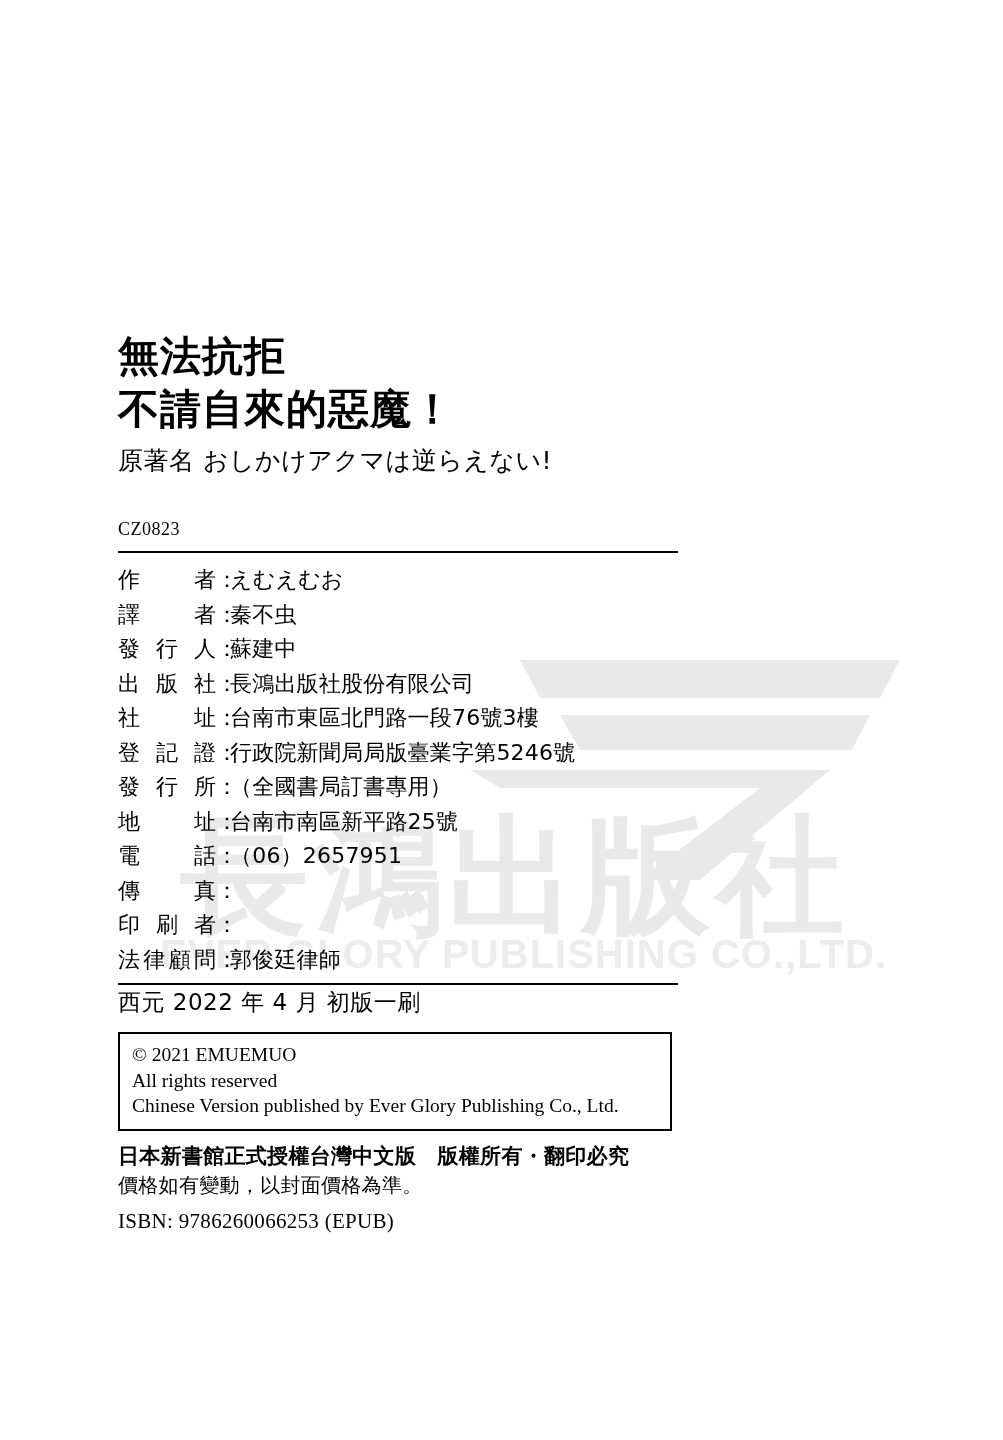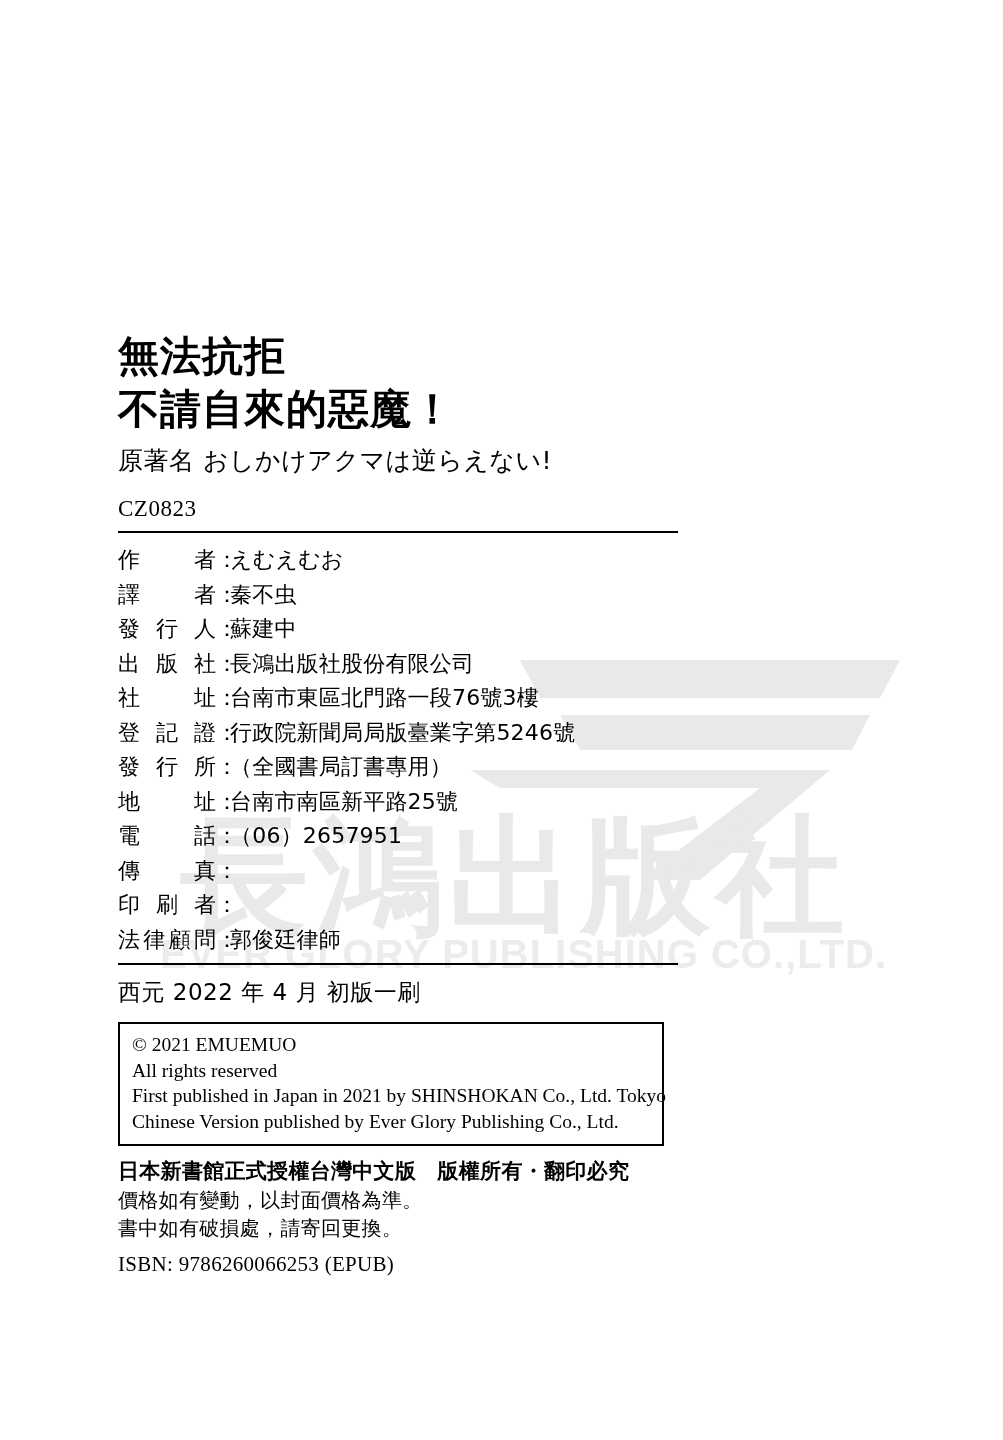--- a/index.html
+++ b/index.html
@@ -56,23 +56,23 @@
   .subtitle {
     margin-top: 9px;
     font-family: "DejaVu Sans", sans-serif;
     font-size: 25px;
     line-height: 32px;
     letter-spacing: 0.5px;
     white-space: nowrap;
   }
 
   .code {
-    margin-top: 16px;
-    font-family: "Liberation Serif", serif;
-    font-size: 23px;
+    margin-top: 36px;
+    font-family: "Liberation Serif", serif;
+    font-size: 18px;
     line-height: 32px;
     letter-spacing: 0.5px;
   }
 
   .rule {
     border: 0;
     border-top: 2px solid #000;
     margin: 6px 0 0 0;
     width: 560px;
   }
@@ -106,31 +106,31 @@
   }
   .credit-value {
     letter-spacing: 0.2px;
   }
 
   
   .dateline {
     font-family: "DejaVu Sans", sans-serif;
     font-size: 23px;
     line-height: 30px;
-    margin-top: 12px;
+    margin-top: 2px;
     letter-spacing: 0.5px;
     white-space: nowrap;
   }
 
   
   .rights-box {
     margin-top: 15px;
     border: 2px solid #000;
     width: 526px;
-    padding: 8px 4px 10px 12px;
+    padding: 8px 12px 10px 12px;
     box-sizing: content-box;
   }
   .rights-line {
     font-family: "Liberation Serif", serif;
     font-size: 19.5px;
     line-height: 25.5px;
     white-space: nowrap;
   }
 
   
@@ -249,25 +249,23 @@
       </div>
     </div>
 
     <hr class="rule thin">
 
     <div class="dateline">西元 2022 年 4 月   初版一刷</div>
 
     <div class="rights-box">
       <div class="rights-line">© 2021 EMUEMUO</div>
       <div class="rights-line">All rights reserved</div>
-      <div class="rights-line">First published in Japan in 2021 by SHINSHOKAN Co., Ltd. Tokyo</div>
       <div class="rights-line">Chinese Version published by Ever Glory Publishing Co., Ltd.</div>
     </div>
 
     <div class="footer">
       <div class="footer-bold">日本新書館正式授權台灣中文版　版權所有・翻印必究</div>
       <div class="footer-note">價格如有變動，以封面價格為準。</div>
-      <div class="footer-note">書中如有破損處，請寄回更換。</div>
       <div class="footer-isbn">ISBN: 9786260066253 (EPUB)</div>
     </div>
 
   </div>
 </div>
 
 </body></html>

